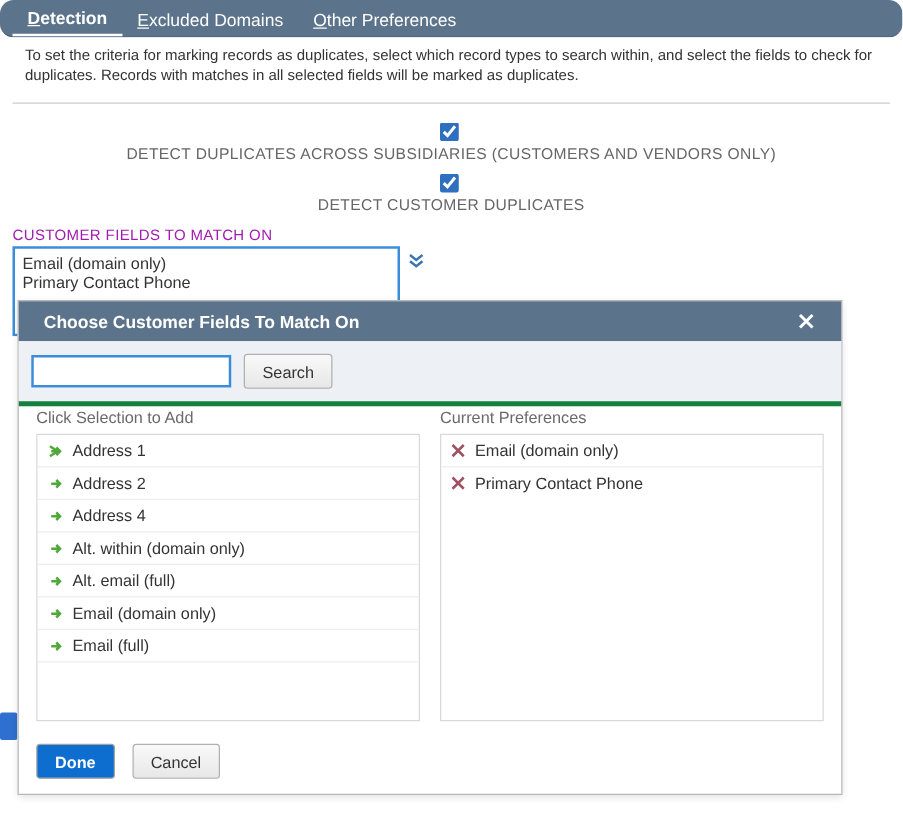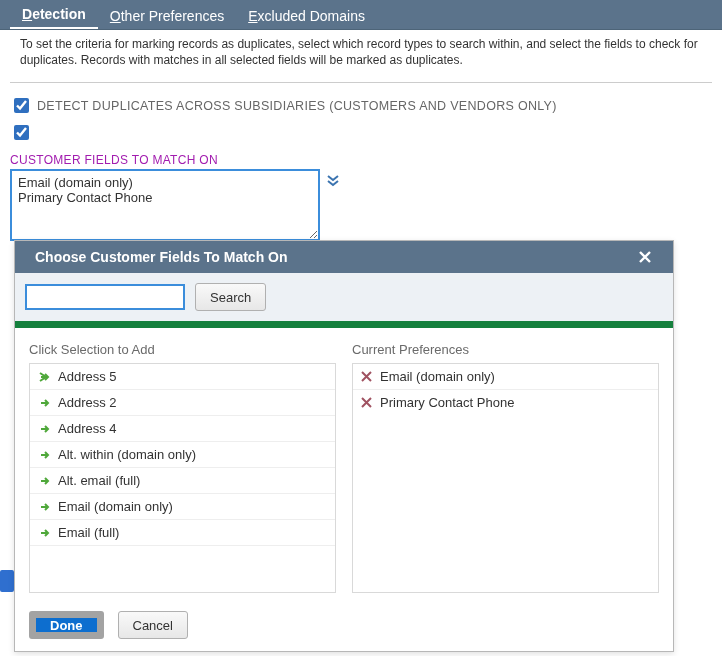--- a/index.html
+++ b/index.html
@@ -12,20 +12,21 @@
     width: 722px;
   }
   
   .tabbar {
     background: #5b738b;
     border-bottom: 1px solid #4d6478;
     height: 30px;
     display: flex;
     align-items: flex-end;
     padding: 0 10px;
+    border-radius: 11px;
   }
   .tabbar div {
     color: #fff;
     padding: 6px 12px 5px;
     font-size: 14px;
     cursor: pointer;
   }
   .tabbar div.active {
     font-weight: 600;
     border-bottom: 2px solid #fff;
@@ -38,20 +39,21 @@
     line-height: 1.35;
   }
   hr.section { border: none; border-top: 1px solid #ccc; margin: 12px 10px 10px; }
   
   .check-row {
     display: flex;
     align-items: center;
     padding: 2px 10px 4px;
     color: #666;
     letter-spacing: .3px;
+    flex-direction: column;
   }
   .check-row input { margin-right: 8px; accent-color: #2f6fbf; width:15px; height:15px;}
   .check-row label { font-size: 12.5px; }
   .field-label {
     padding: 6px 10px 2px;
     font-size: 12px;
     letter-spacing: .3px;
     color: #a21caf;
   }
   .match-box-wrap {
@@ -97,49 +99,49 @@
     align-items: center;
   }
   .modal-title .close { cursor: pointer; }
   .modal-title .close svg { display:block; }
   .search-row {
     background: #edf1f5;
     padding: 10px;
     display: flex;
     align-items: center;
     gap: 10px;
-    border-bottom: 7px solid #15803d;
+    border-bottom: 4px solid #15803d;
   }
   .search-row input[type=text] {
     width: 160px;
     height: 26px;
     border: 2px solid #3b8ddb;
     padding: 2px 6px;
     font-size: 13px;
   }
   .btn {
     height: 28px;
     padding: 0 14px;
     font-size: 13px;
     border: 1px solid #b0b0b0;
     background: linear-gradient(#f9f9f9,#e7e7e7);
     border-radius: 3px;
     cursor: pointer;
     color: #333;
   }
   .btn.primary {
     background: #0d6ecf;
-    border: 7px solid #a3a3a3;
+    border: 1px solid #a3a3a3;
     color: #fff;
     font-weight: 600;
   }
   .modal-body {
     display: flex;
     gap: 16px;
-    padding: 14px 14px 6px;
+    padding: 1px 14px 6px;
   }
   .col { flex: 1; }
   .col h4 {
     margin: 0 0 6px;
     font-size: 13px;
     font-weight: 400;
     color: #6a6a6a;
   }
   .list-box {
     border: 1px solid #d9d9d9;
@@ -180,37 +182,38 @@
   }
 </style>
 </head>
 <body>
 
 <div class="tabbar">
   <div class="active">
     <span class="ul">D</span><span>etection</span>
   </div>
   <div>
+    <span class="ul">E</span><span>xcluded Domains</span>
+  </div>
+  <div>
     <span class="ul">O</span><span>ther Preferences</span>
-  </div>
-  <div>
-    <span class="ul">E</span><span>xcluded Domains</span>
   </div>
 </div>
 
 <div class="desc">To set the criteria for marking records as duplicates, select which record types to search within, and select the fields to check for duplicates. Records with matches in all selected fields will be marked as duplicates.</div>
 
 <hr class="section">
 
 <div class="check-row">
   <input type="checkbox" checked="" style="">
   <label>DETECT DUPLICATES ACROSS SUBSIDIARIES (CUSTOMERS AND VENDORS ONLY)</label>
 </div>
 <div class="check-row">
   <input type="checkbox" checked="" style="">
+  <label>DETECT CUSTOMER DUPLICATES</label>
 </div>
 
 <div class="field-label">CUSTOMER FIELDS TO MATCH ON</div>
 <div class="match-box-wrap">
   <div class="match-box" style="white-space:pre-line;">Email (domain only)
 Primary Contact Phone</div>
   <span class="chevrons">
     <svg width="14" height="14" viewBox="0 0 14 14">
         <path d="M2 3 L7 7 L12 3" stroke="#3b74b0" stroke-width="2" fill="none"></path>
         <path d="M2 8 L7 12 L12 8" stroke="#3b74b0" stroke-width="2" fill="none"></path>
@@ -242,21 +245,21 @@
         <div class="list-inner">
           <div class="item">
               <span class="arrow-icon">
                 <svg width="12" height="12" viewBox="0 0 12 12">
                   <path d="M2 2 L8 6 L2 10" fill="none" stroke="#4fa83a" stroke-width="2"></path>
                   <path d="M8 2 L8 10" stroke="#4fa83a" stroke-width="0"></path>
                   <path d="M3 6 H10" stroke="#4fa83a" stroke-width="2"></path>
                   <path d="M7 3 L10 6 L7 9" fill="none" stroke="#4fa83a" stroke-width="2"></path>
                 </svg>
               </span>
-              <span>Address 5</span>
+              <span>Address 1</span>
             </div>
           <div class="item">
               <span class="arrow-icon">
                 <svg width="12" height="12" viewBox="0 0 12 12">
                   <path d="M3 6 H10 M7 3 L10 6 L7 9" fill="none" stroke="#4fa83a" stroke-width="2"></path>
                 </svg>
               </span>
               <span>Address 2</span>
             </div>
           <div class="item">

